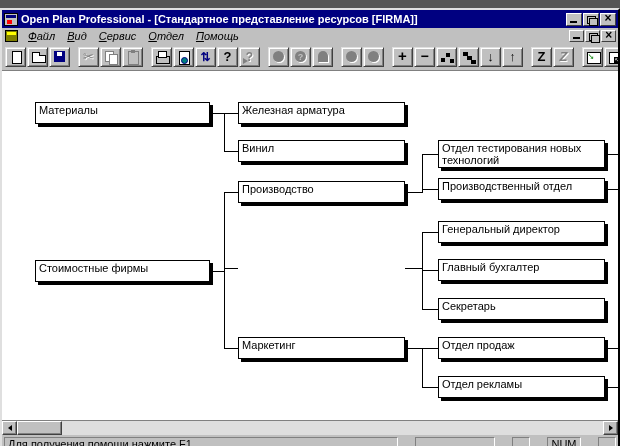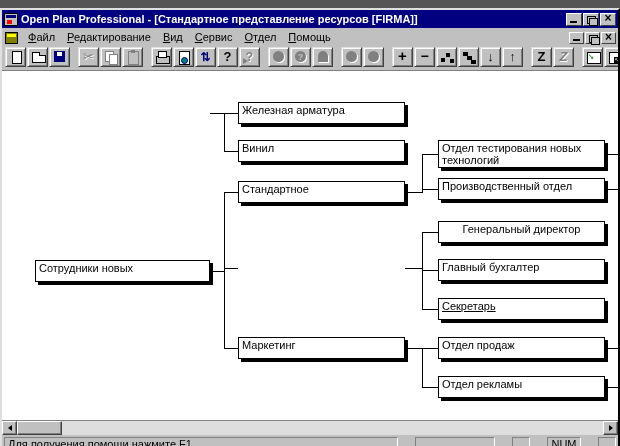--- a/index.html
+++ b/index.html
@@ -18,21 +18,21 @@
   .app-ic::after{content:"";position:absolute;left:2px;top:6px;width:5px;height:4px;background:#ff0000;}
   .title-text{color:#fff;font-weight:bold;font-size:11px;white-space:nowrap;overflow:hidden;flex:1 1 auto;}
   .winbtns{display:flex;gap:1px;margin-left:4px;flex:0 0 auto;}
   .wbtn{width:16px;height:13px;background:#c0c0c0;border:1px solid;border-color:#fff #404040 #404040 #fff;
     position:relative;display:flex;align-items:center;justify-content:center;font-size:9px;font-weight:bold;line-height:1;}
   .wbtn.minb::before{content:"";position:absolute;left:3px;bottom:2px;width:7px;height:2px;background:#000;}
   .wbtn.resb::before{content:"";position:absolute;left:3px;top:2px;width:7px;height:6px;border:1px solid #000;background:#c0c0c0;}
   .wbtn.resb::after{content:"";position:absolute;left:5px;top:4px;width:7px;height:6px;border:1px solid #000;background:#c0c0c0;}
   .wbtn.clsb::before{content:"\00D7";font-size:12px;font-weight:bold;margin-top:-2px;}
   
-  .menubar{height:16px;display:flex;align-items:flex-end;padding:0 2px;flex:0 0 auto;}
+  .menubar{height:16px;display:flex;align-items:center;padding:0 2px;flex:0 0 auto;font-style:italic;}
   .mdi-ic{width:13px;height:12px;background:#808000;border:1px solid #000;margin:0 4px 0 1px;position:relative;flex:0 0 auto;}
   .mdi-ic::before{content:"";position:absolute;left:1px;top:1px;width:9px;height:3px;background:#ffff00;}
   .menu-items{display:flex;flex:1 1 auto;}
   .menu-item{display:inline-block;padding:1px 6px;cursor:default;}
   .menu-item::first-letter{text-decoration:underline;}
   .winbtns.mdi .wbtn{width:15px;height:12px;}
   
   .toolbar{height:27px;display:flex;align-items:center;padding:2px 3px;flex:0 0 auto;border-bottom:1px solid #808080;}
   .tbtn{width:21px;height:20px;flex:0 0 auto;background:#c0c0c0;margin-right:1px;
     border:1px solid;border-color:#dfdfdf #404040 #404040 #dfdfdf;
@@ -114,21 +114,20 @@
       <span class="wbtn clsb">
           <span class="glyph"></span>
         </span>
     </span>
   </div>
 
   <div class="menubar">
     <span class="mdi-ic"></span>
     <span class="menu-items" id="menu-items">
         <span class="menu-item">Файл</span>
-        <span class="menu-item">Редактирование</span>
         <span class="menu-item">Вид</span>
         <span class="menu-item">Сервис</span>
         <span class="menu-item">Отдел</span>
         <span class="menu-item">Помощь</span>
       </span>
     <span class="winbtns mdi">
       <span class="wbtn minb">
           <span class="glyph"></span>
         </span>
       <span class="wbtn resb">
@@ -248,30 +247,31 @@
       <div class="cline" style="left: 420px; top: 199px; width: 16px; height: 1px;"></div>
       <div class="cline" style="left: 420px; top: 238px; width: 16px; height: 1px;"></div>
       <div class="cline" style="left: 403px; top: 277px; width: 18px; height: 1px;"></div>
       <div class="cline" style="left: 420px; top: 277px; width: 1px; height: 40px;"></div>
       <div class="cline" style="left: 420px; top: 277px; width: 16px; height: 1px;"></div>
       <div class="cline" style="left: 420px; top: 316px; width: 16px; height: 1px;"></div>
       <div class="cline" style="left: 603px; top: 83px; width: 13px; height: 1px;"></div>
       <div class="cline" style="left: 603px; top: 118px; width: 13px; height: 1px;"></div>
       <div class="cline" style="left: 603px; top: 277px; width: 13px; height: 1px;"></div>
       <div class="cline" style="left: 603px; top: 316px; width: 13px; height: 1px;"></div>
-      <div class="node" style="left: 33px; top: 189px; width: 175px; height: 22px;">Сотрудники новых</div>
+      <div class="node" style="left: 33px; top: 31px; width: 175px; height: 22px;">Материалы</div>
+      <div class="node" style="left: 33px; top: 189px; width: 175px; height: 22px;">Стоимостные фирмы</div>
       <div class="node" style="left: 236px; top: 31px; width: 167px; height: 22px;">Железная арматура</div>
       <div class="node" style="left: 236px; top: 69px; width: 167px; height: 22px;">Винил</div>
-      <div class="node" style="left: 236px; top: 110px; width: 167px; height: 22px;">Стандартное</div>
+      <div class="node" style="left: 236px; top: 110px; width: 167px; height: 22px;">Производство</div>
       <div class="node" style="left: 236px; top: 266px; width: 167px; height: 22px;">Маркетинг</div>
       <div class="node" style="left: 436px; top: 69px; width: 167px; height: 28px;">Отдел тестирования новых технологий</div>
       <div class="node" style="left: 436px; top: 107px; width: 167px; height: 22px;">Производственный отдел</div>
-      <div class="node" style="left: 436px; top: 150px; width: 167px; height: 22px; text-align: center;">Генеральный директор</div>
+      <div class="node" style="left: 436px; top: 150px; width: 167px; height: 22px;">Генеральный директор</div>
       <div class="node" style="left: 436px; top: 188px; width: 167px; height: 22px;">Главный бухгалтер</div>
-      <div class="node" style="left: 436px; top: 227px; width: 167px; height: 22px; text-decoration: underline;">Секретарь</div>
+      <div class="node" style="left: 436px; top: 227px; width: 167px; height: 22px;">Секретарь</div>
       <div class="node" style="left: 436px; top: 266px; width: 167px; height: 22px;">Отдел продаж</div>
       <div class="node" style="left: 436px; top: 305px; width: 167px; height: 22px;">Отдел рекламы</div>
     </div>
 
   <div class="hscroll">
     <span class="sbtn left">
         <span class="tri-l"></span>
       </span>
     <span class="sthumb"></span>
     <span class="sbtn right">

